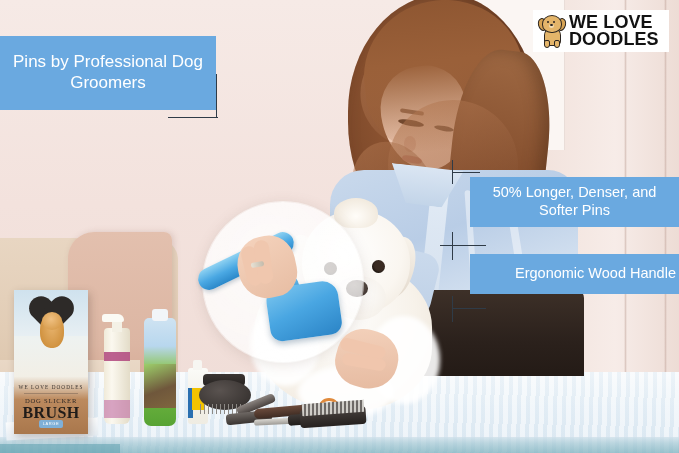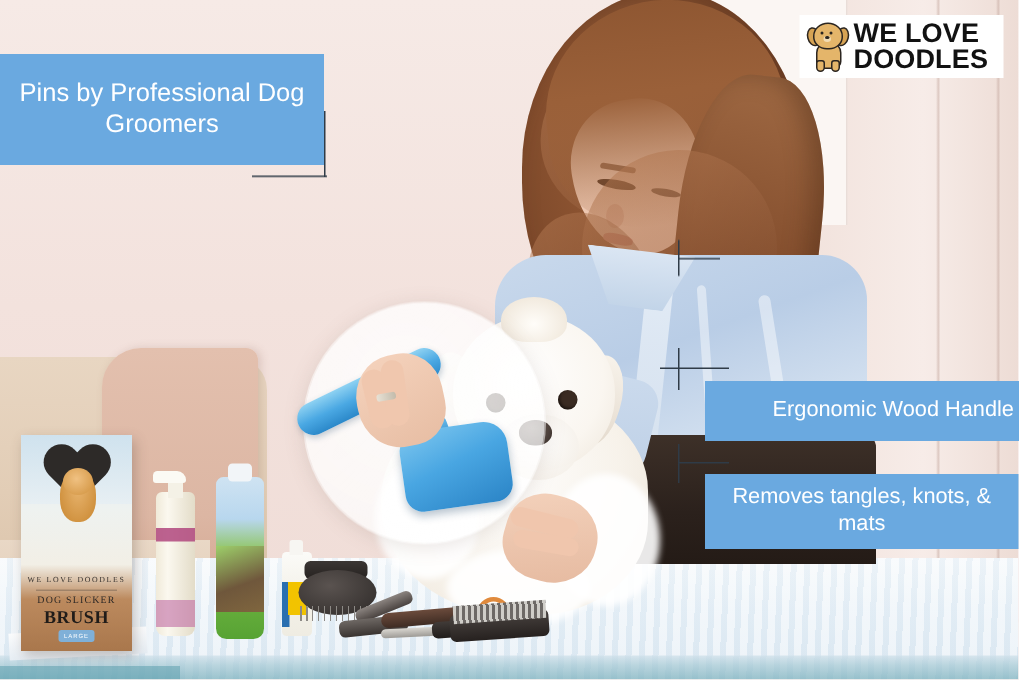--- a/index.html
+++ b/index.html
@@ -219,21 +219,21 @@
         background:radial-gradient(ellipse at 50% 34%,#e8b46e,#c8862f);
         border-radius:46% 46% 44% 44%;}
   .pbox-pup-head{position:absolute;left:28px;top:22px;width:20px;height:18px;
         background:radial-gradient(circle at 45% 40%,#f0c182,#d0913c);border-radius:50%;}
   .pbox-txt1{position:absolute;left:0;top:94px;width:74px;text-align:center;
         font-size:5.2px;letter-spacing:1.1px;color:#3a3430;font-family:"Liberation Serif",serif;}
   .pbox-rule{position:absolute;left:10px;top:103px;width:54px;height:1px;background:rgba(80,70,60,.35);}
   .pbox-txt2{position:absolute;left:0;top:107px;width:74px;text-align:center;
         font-size:6.6px;letter-spacing:.8px;color:#2f2a27;font-family:"Liberation Serif",serif;}
   .pbox-txt3{position:absolute;left:0;top:114px;width:74px;text-align:center;
-        font-size:12px;font-weight:bold;letter-spacing:.4px;color:#201c19;font-family:"Liberation Serif",serif;}
+        font-size:16px;font-weight:bold;letter-spacing:.4px;color:#201c19;font-family:"Liberation Serif",serif;}
   .pbox-size{position:absolute;left:25px;top:130px;width:24px;height:8px;background:#7fb0d8;
         border-radius:2px;color:#fff;font-size:4px;text-align:center;line-height:8px;letter-spacing:.6px;}
   .pbox-paper{position:absolute;left:6px;top:420px;width:92px;height:18px;
         background:linear-gradient(180deg,#fbfcfd,#e6edf3);transform:rotate(-3deg);}
 
   
   .logo{position:absolute;left:533px;top:10px;width:136px;height:42px;
         background:#ffffff;display:flex;align-items:center;gap:4px;padding:0 5px;box-sizing:border-box;}
   .logo-dog{position:relative;width:27px;height:32px;flex:0 0 auto;}
   .ld-head{position:absolute;left:4px;top:0px;width:18px;height:16px;
@@ -403,22 +403,22 @@
   <div class="lead lead-h lt-h"></div>
   <div class="lead lead-v l1-v"></div>
   <div class="lead lead-h l1-h"></div>
   <div class="lead lead-v l2-v"></div>
   <div class="lead lead-h l2-h"></div>
   <div class="lead lead-v l3-v"></div>
   <div class="lead lead-h l3-h"></div>
 
   <div class="cbox cbox-top">Pins by Professional Dog Groomers</div>
 
+  <div class="cbox cbox-1">50% Longer, Denser, and Softer Pins</div>
   <div class="cbox cbox-2">Ergonomic Wood Handle</div>
-  <div class="cbox cbox-3">Removes tangles, knots, &amp; mats</div>
 
   <div class="logo">
     <div class="logo-dog">
       <div class="ld-ear ld-ear-l"></div>
       <div class="ld-ear ld-ear-r"></div>
       <div class="ld-body"></div>
       <div class="ld-leg ld-leg1"></div>
       <div class="ld-leg ld-leg2"></div>
       <div class="ld-head"></div>
       <div class="ld-snout"></div>

